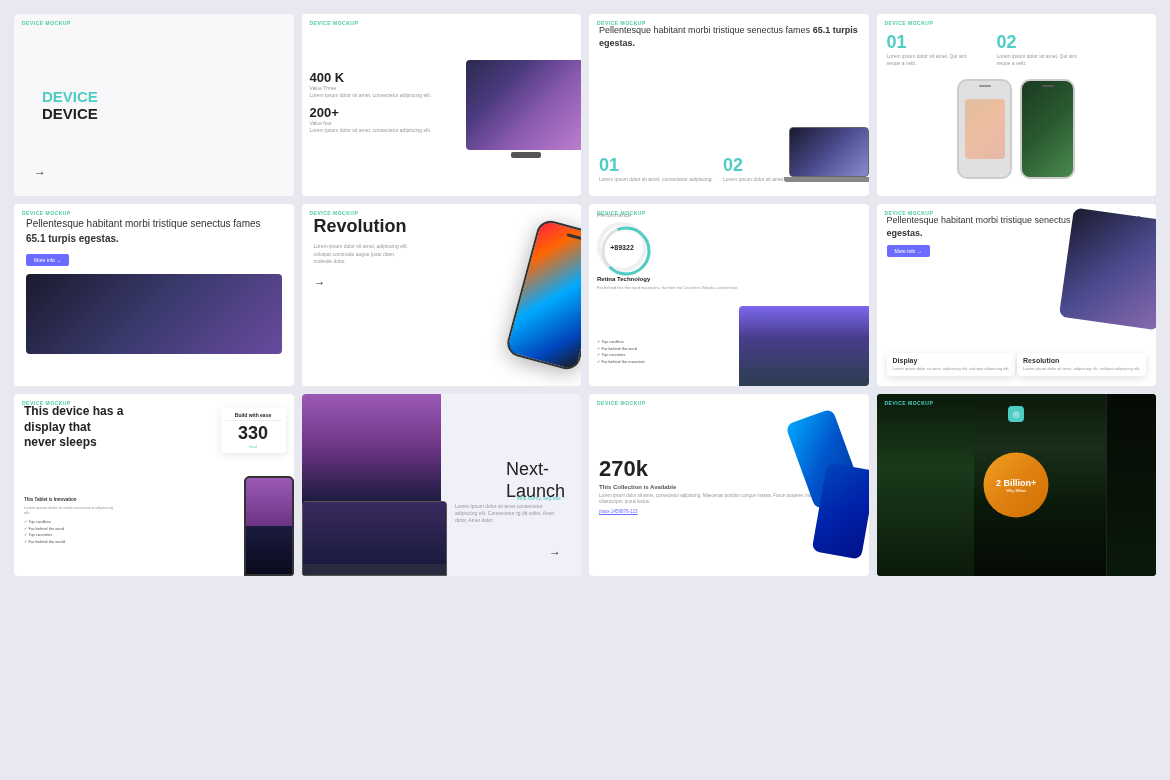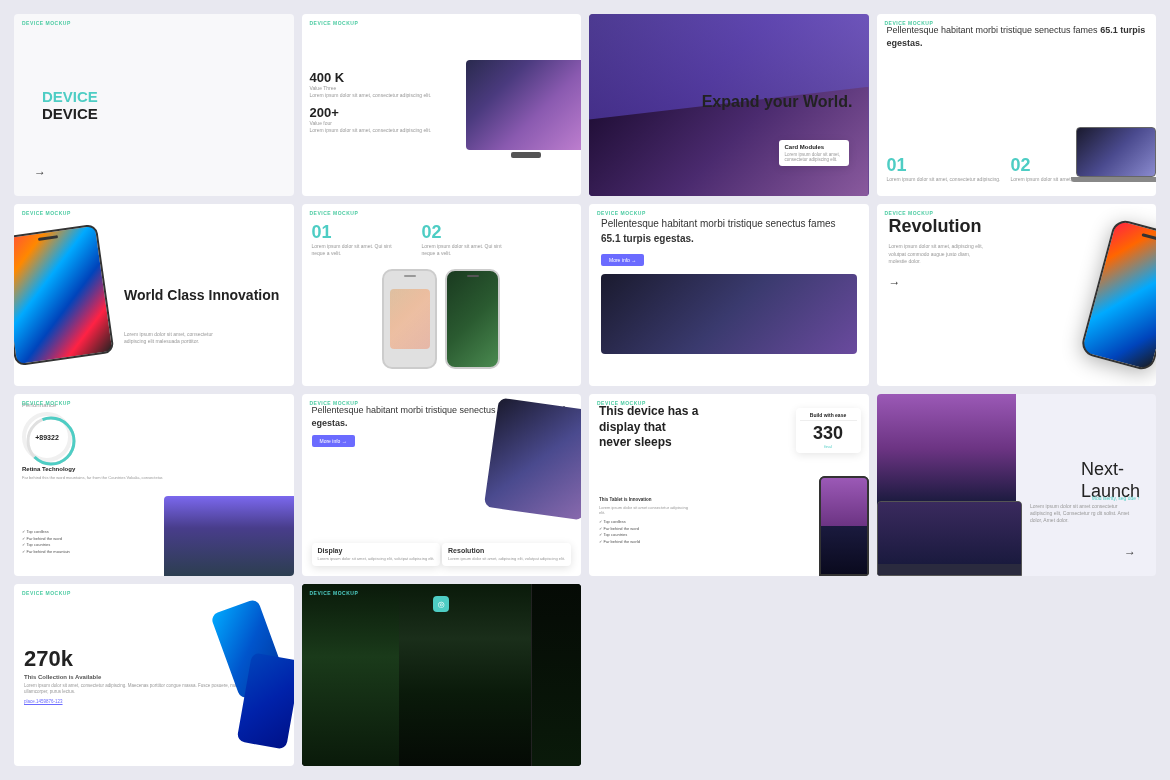--- a/index.html
+++ b/index.html
@@ -760,32 +760,20 @@
     <div class="stat-block" style="z-index:1">
       <div class="stat-num">200+</div>
       <div class="stat-label">Value four</div>
       <div class="stat-label">Lorem ipsum dolor sit amet, consectetur adipiscing elit.</div>
     </div>
     <div class="monitor-shape">
       <div style="width:100%;height:100%;background:linear-gradient(135deg,#2a2a4e 0%,#4a3a7e 30%,#8a5ab0 60%,#c080d0 100%);border-radius:4px;"></div>
     </div>
   </div>
 
-  <div class="slide slide-3">
-    <span class="slide-label">DEVICE MOCKUP</span>
-    <div style="position:absolute;left:0;top:0;width:100%;height:100%;background:linear-gradient(135deg,#2a1a3e 0%,#5a3a8e 40%,#8a6ab0 70%,#c090d0 100%);"></div>
-    <div style="position:absolute;left:0;top:0;width:100%;height:100%;background:linear-gradient(180deg,rgba(100,80,200,0.6) 0%,rgba(50,30,120,0.8) 100%);"></div>
-
-    <div style="position:absolute;bottom:0;left:0;right:0;height:60%;background:linear-gradient(135deg,#1a0a2e 0%,#4a2a6e 50%,#8a5a9e 100%);clip-path:polygon(0 30%,100% 0,100% 100%,0 100%);"></div>
-    <div class="expand-text">Expand your World.</div>
-    <div class="card-module">
-      <div class="cm-title">Card Modules</div>
-      <div style="font-size:4.5px;color:#999;">Lorem ipsum dolor sit amet, consectetur adipiscing elit.</div>
-    </div>
-  </div>
 
   <div class="slide slide-4">
     <span class="slide-label">DEVICE MOCKUP</span>
     <div class="pellet-text">
       <span>Pellentesque habitant morbi tristique senectus fames </span><strong>65.1 turpis egestas.</strong>
     </div>
     <div class="num-row">
       <div class="num-item">
         <div class="big-num">01</div>
         <div class="num-desc">Lorem ipsum dolor sit amet, consectetur adipiscing.</div>
@@ -794,29 +782,20 @@
         <div class="big-num">02</div>
         <div class="num-desc">Lorem ipsum dolor sit amet, consectetur adipiscing.</div>
       </div>
     </div>
     <div class="laptop-small">
       <div style="width:80px;height:50px;background:linear-gradient(135deg,#1a1a2e 0%,#4a4a8e 50%,#8a8ace 100%);border-radius:4px;border:1.5px solid #666;"></div>
       <div style="width:90px;height:5px;background:#888;border-radius:0 0 3px 3px;margin:0 -5px;"></div>
     </div>
   </div>
 
-  <div class="slide slide-5">
-    <span class="slide-label">DEVICE MOCKUP</span>
-
-    <div style="position:absolute;left:-8px;top:50%;transform:translateY(-50%) rotate(-8deg);width:100px;height:130px;background:linear-gradient(135deg,#ff4444 0%,#ff8800 20%,#00aaff 40%,#0044bb 60%,#ff2244 80%,#222 100%);border-radius:10px;border:2px solid #333;overflow:hidden;">
-      <div style="position:absolute;top:4px;left:50%;transform:translateX(-50%);width:20px;height:3px;background:#333;border-radius:2px;"></div>
-    </div>
-    <div class="innovation-text">World Class Innovation</div>
-    <div class="innovation-sub">Lorem ipsum dolor sit amet, consectetur adipiscing elit malesuada porttitor.</div>
-  </div>
 
   <div class="slide slide-6">
     <span class="slide-label">DEVICE MOCKUP</span>
     <div class="num-header">
       <div>
         <div class="num-h">01</div>
         <div class="num-sub">Lorem ipsum dolor sit amet. Qui sint neque a velit.</div>
       </div>
       <div>
         <div class="num-h">02</div>
@@ -950,15 +929,19 @@
     </div>
   </div>
 
   <div class="slide slide-16">
     <span class="slide-label" style="color:#4ecdc4;z-index:5;">DEVICE MOCKUP</span>
     <div class="forest-bg"></div>
 
     <div style="position:absolute;left:0;top:0;width:35%;height:100%;background:linear-gradient(180deg,#0a1a0a 0%,#1a3a1a 40%,#0a1a0a 100%);z-index:1;"></div>
     <div style="position:absolute;right:0;top:0;width:50px;height:100%;background:linear-gradient(180deg,#050a05 0%,#0a1a0a 100%);z-index:2;border-left:1px solid #222;"></div>
     <div class="app-icon">◎</div>
+    <div class="billion-badge">
+      <div class="billion-num">2 Billion+</div>
+      <div class="billion-sub">Why Billion</div>
+    </div>
   </div>
 
 </div>
 
 </body></html>

